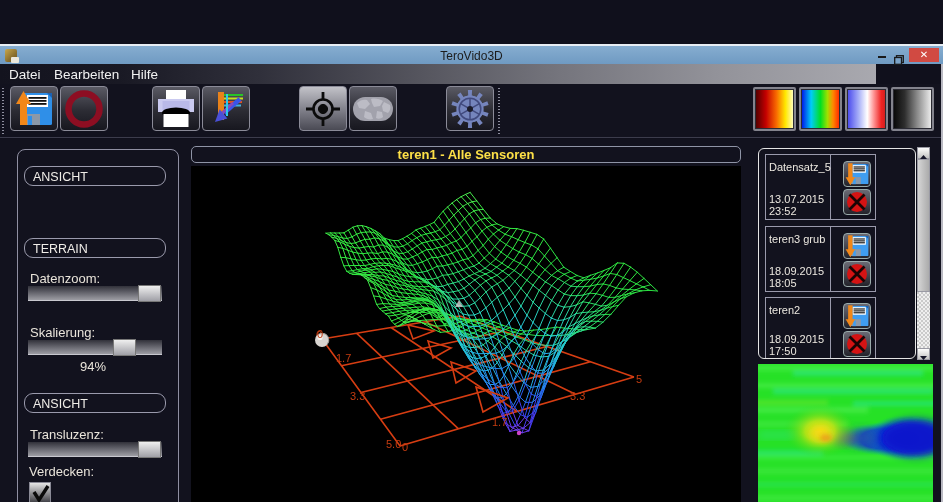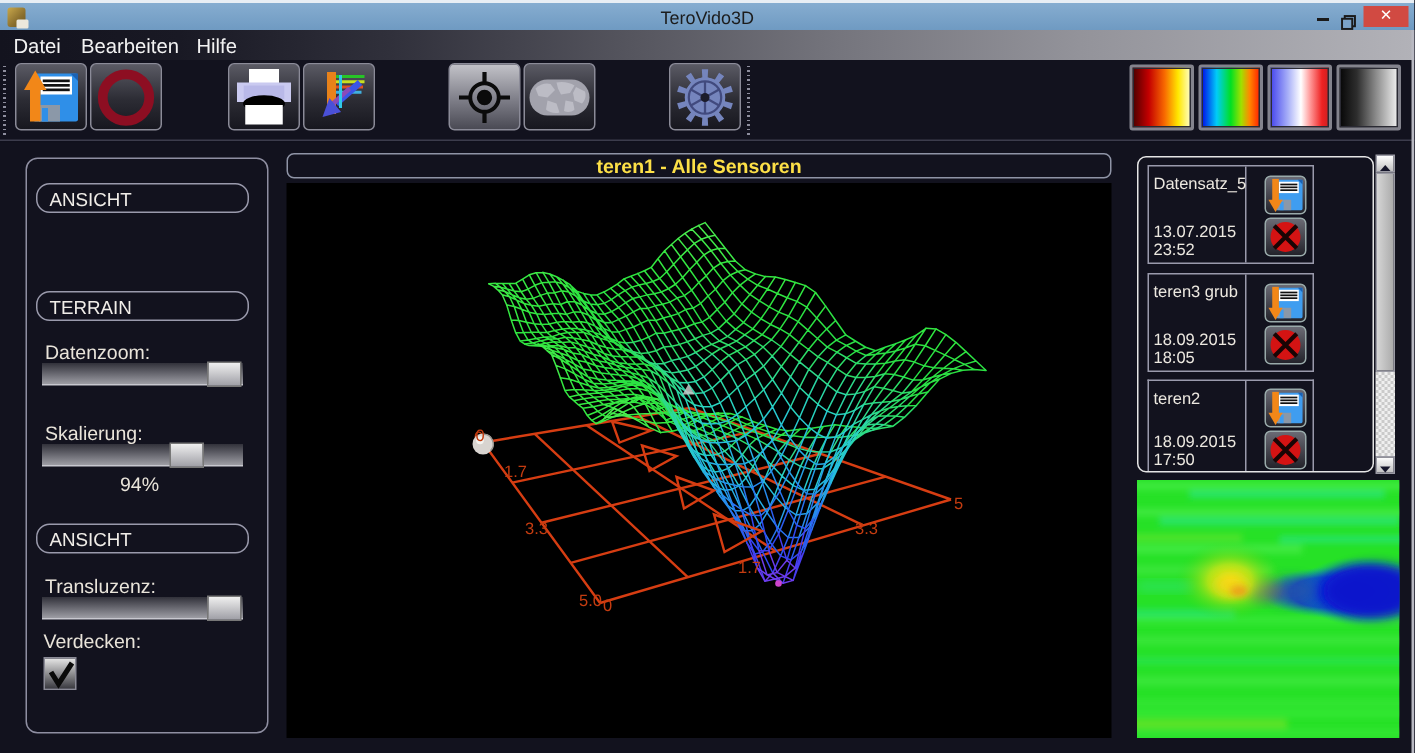--- a/index.html
+++ b/index.html
@@ -1,32 +1,32 @@
 <!DOCTYPE html>
 <html><head><meta charset="utf-8"><title>TeroVido3D</title>
 <style>
 * { margin:0; padding:0; box-sizing:border-box; }
 html,body { width:943px; height:502px; overflow:hidden; background:#10101c; }
 body { font-family:"Liberation Sans", sans-serif; position:relative; }
-#win { position:absolute; inset:0; }
+#win { position:absolute; inset:0;margin-top:44px; }
 
 #titlebar { position:absolute; left:0; top:0; width:943px; height:20px;
   background:linear-gradient(#86add0,#6f9ac2); border-top:2px solid #e8eef4; }
 #titlebar .ticon { position:absolute; left:5px; top:3px; width:12px; height:13px;
   background:linear-gradient(135deg,#c9a84c 0%,#8a6f2e 60%,#6a5420 100%); border-radius:2px; }
 #titlebar .ticon:after { content:""; position:absolute; left:6px; top:8px; width:8px; height:6px; background:#ece8dc; border-radius:1px; }
 #titlebar .ttext { position:absolute; left:0; right:0; top:3px; text-align:center;
   font-size:12px; color:#1c1c1c; }
 .winbtn { position:absolute; top:0; color:#1a1a1a; }
 #minb { left:878px; top:10px; width:8px; height:2px; background:#1a1a1a; }
 #maxb { left:894px; top:5px; width:10px; height:10px; }
 #closeb { left:909px; top:2px; width:30px; height:14px; background:#d14a42; color:#fff;
   font-size:10px; text-align:center; line-height:14px; }
 
-#menubar { position:absolute; left:0; top:20px; width:943px; height:20px;
+#menubar { position:absolute; left:0; top:20px; width:876px; height:20px;
   background:linear-gradient(90deg,#13131e 0px,#191924 120px,#30303b 260px,#55555e 420px,#75757d 560px,#93939a 720px,#b2b2b8 943px);
   color:#f2f2f2; font-size:13.5px;padding-left:11px; }
 #menubar span { position:absolute; top:3px; }
 
 #toolbar { position:absolute; left:0; top:40px; width:943px; height:54px; background:#12121e; border-bottom:1px solid #3c3c4c; }
 .grip { position:absolute; top:4px; width:2px; height:46px;
   background:repeating-linear-gradient(#8e8e9e 0 1px, transparent 1px 3px); }
 .tbtn { position:absolute; top:2px; width:48px; height:45px; border-radius:4px;
   border:1px solid #8b8b98; background:linear-gradient(#5a5a64 0%,#2c2c34 55%,#17171f 100%);
   display:flex; align-items:center; justify-content:center; }

